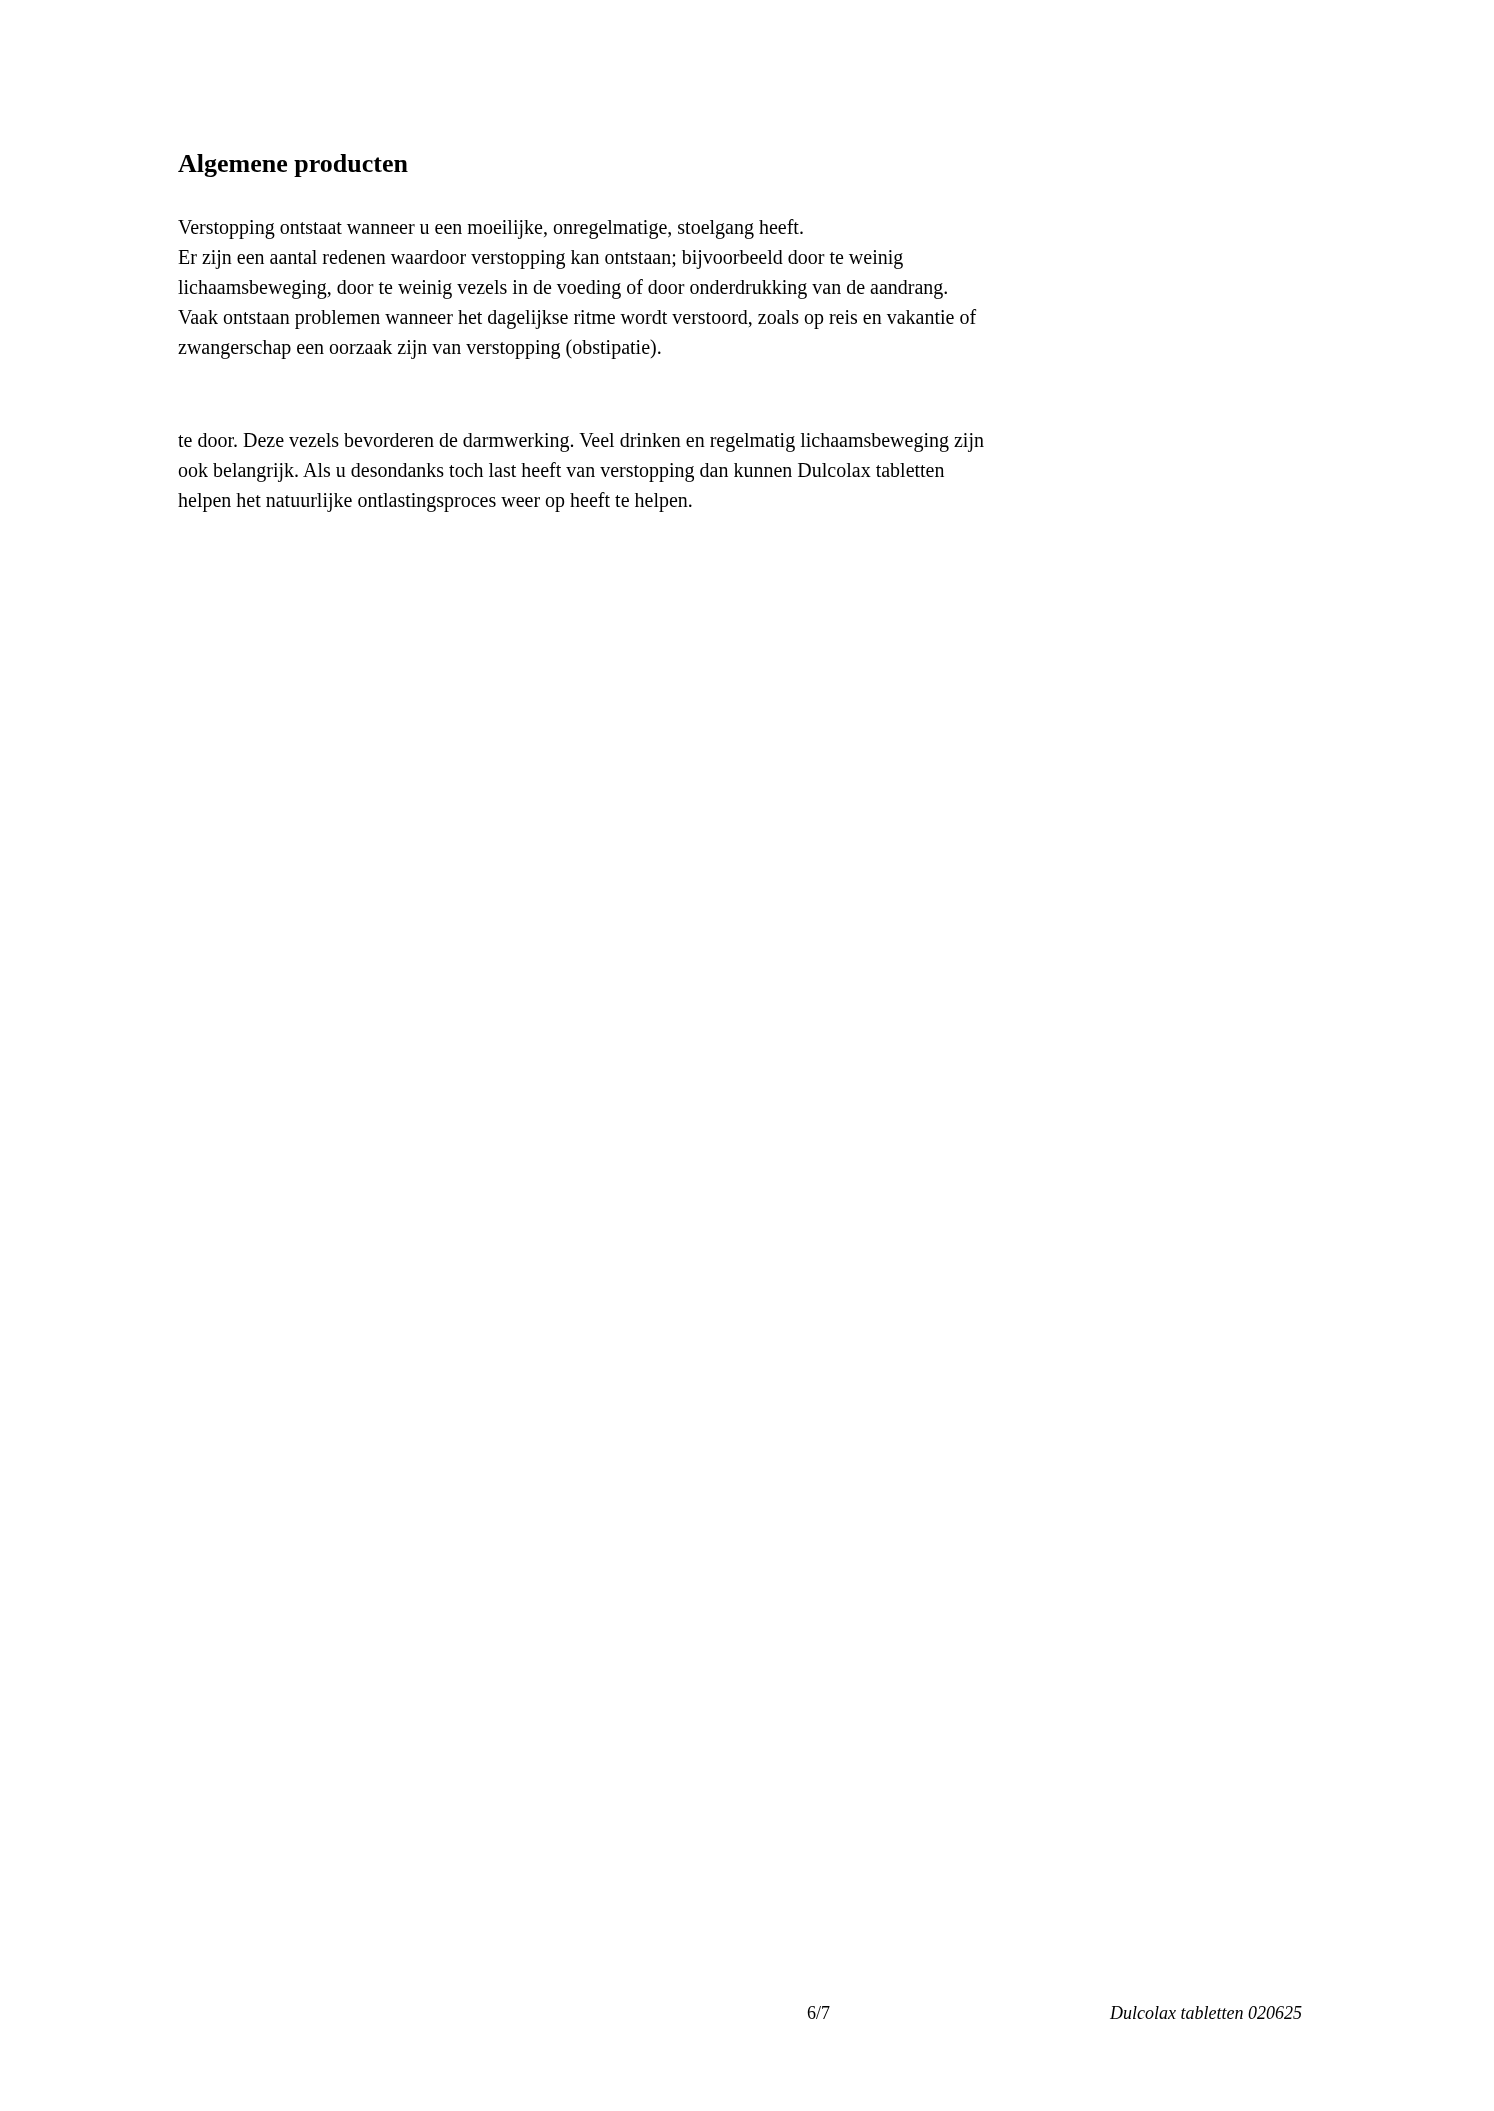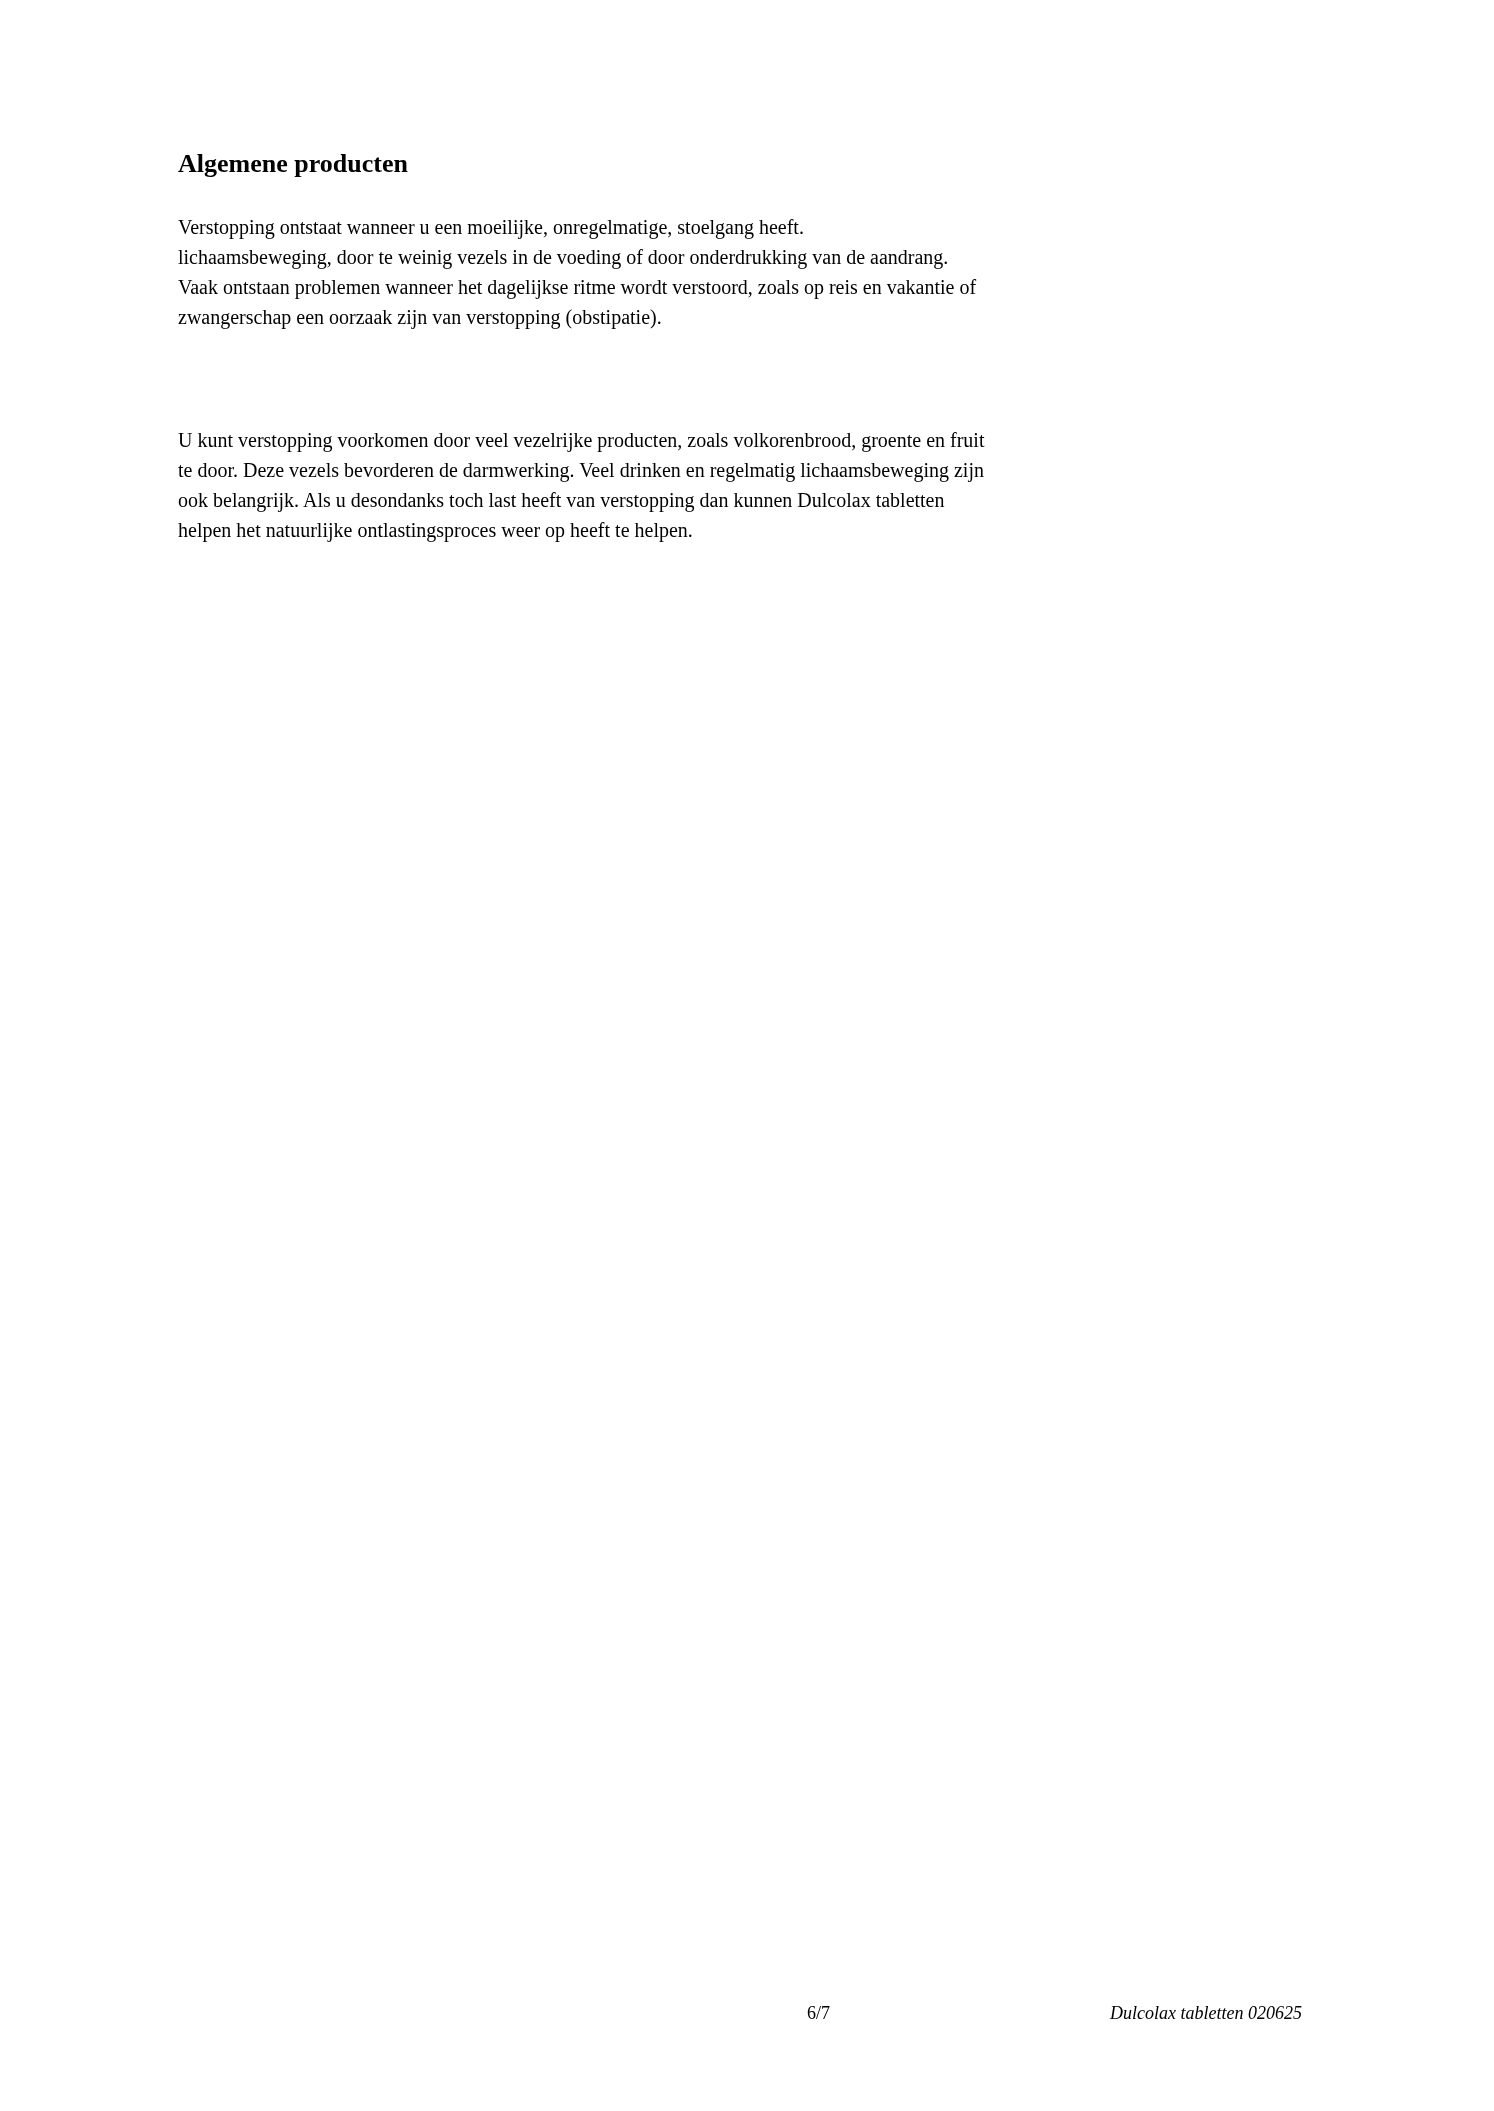--- a/index.html
+++ b/index.html
@@ -59,27 +59,27 @@
 </style>
 </head>
 <body>
 
 <div class="page">
 
   <h1 class="heading">Algemene producten</h1>
 
   <div class="para para-1">
     <div class="line">Verstopping ontstaat wanneer u een moeilijke, onregelmatige, stoelgang heeft.</div>
+    <div class="line">Er zijn een aantal redenen waardoor verstopping kan ontstaan; bijvoorbeeld door te weinig</div>
     <div class="line">lichaamsbeweging, door te weinig vezels in de voeding of door onderdrukking van de aandrang.</div>
     <div class="line">Vaak ontstaan problemen wanneer het dagelijkse ritme wordt verstoord, zoals op reis en vakantie of</div>
     <div class="line">zwangerschap een oorzaak zijn van verstopping (obstipatie).</div>
   </div>
 
   <div class="para para-2">
-    <div class="line">U kunt verstopping voorkomen door veel vezelrijke producten, zoals volkorenbrood, groente en fruit</div>
     <div class="line">te door. Deze vezels bevorderen de darmwerking. Veel drinken en regelmatig lichaamsbeweging zijn</div>
     <div class="line">ook belangrijk. Als u desondanks toch last heeft van verstopping dan kunnen Dulcolax tabletten</div>
     <div class="line">helpen het natuurlijke ontlastingsproces weer op heeft te helpen.</div>
   </div>
 
   <div class="footer-page-number">6/7</div>
 
   <div class="footer-doc-ref">Dulcolax tabletten 020625</div>
 
 </div>

